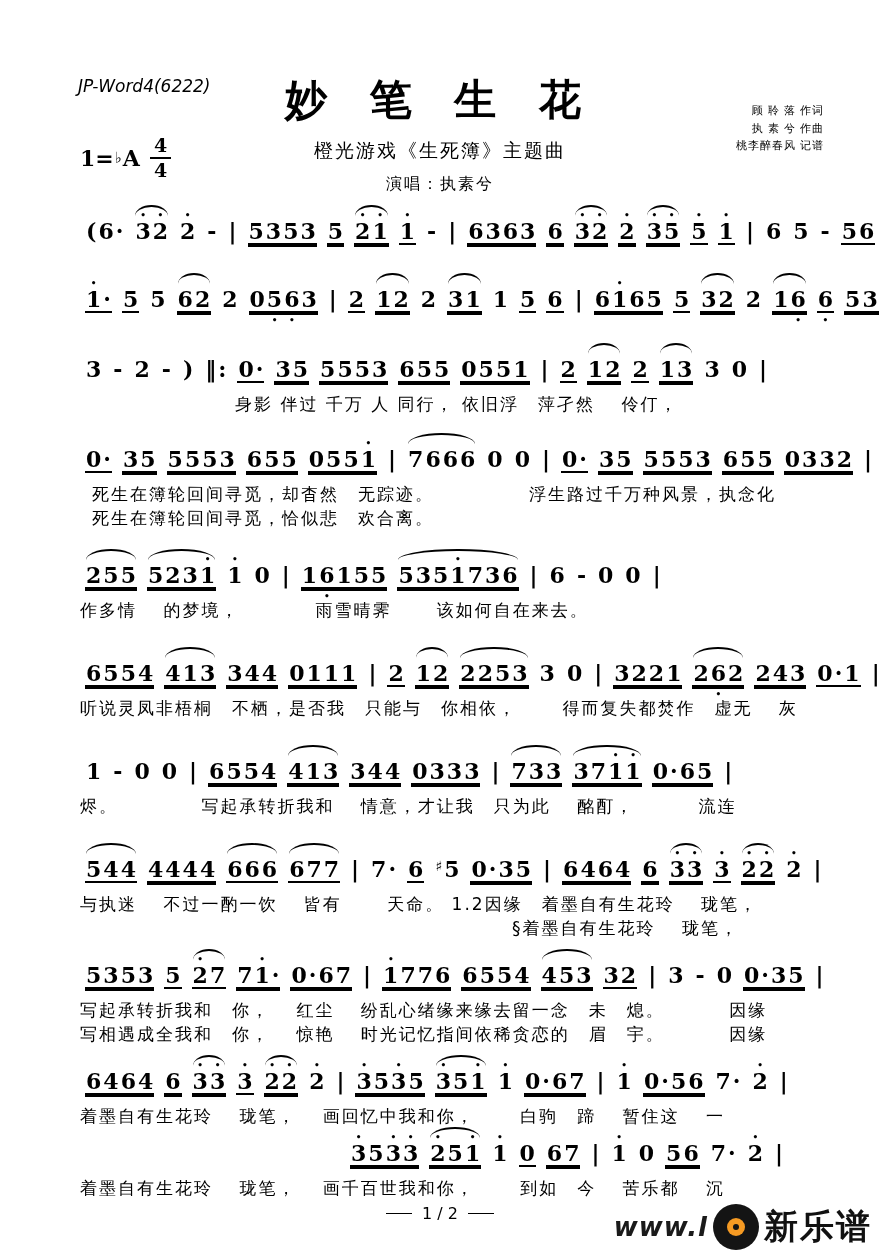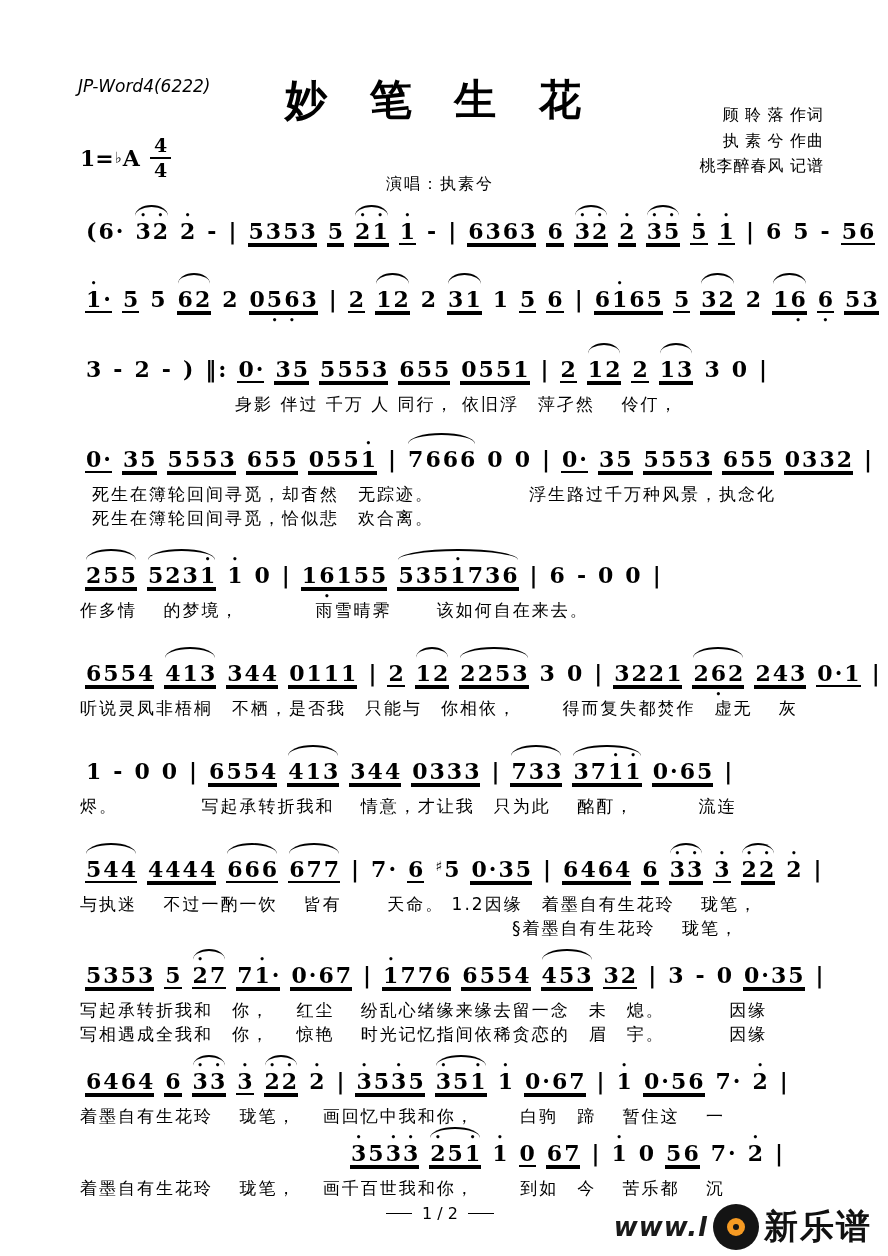--- a/index.html
+++ b/index.html
@@ -6,21 +6,21 @@
   .page{width:880px;height:1256px;position:relative;background:#fff;overflow:hidden;
         color:#000;font-family:"Liberation Sans",sans-serif;}
 
   
   .watermark{position:absolute;top:76px;left:78px;font-style:italic;font-size:17px;
              font-family:"DejaVu Sans",sans-serif;}
   .title{position:absolute;top:72px;left:0;right:0;text-align:center;
          font-family:"DejaVu Serif",serif;font-weight:bold;font-size:42px;letter-spacing:14px;}
   .subtitle{position:absolute;top:138px;left:0;right:0;text-align:center;font-size:19px;letter-spacing:2px;}
   .performer{position:absolute;top:174px;left:0;right:0;text-align:center;font-size:16px;letter-spacing:2px;}
-  .credits{position:absolute;top:102px;right:56px;font-size:16px;line-height:1.6;text-align:right;letter-spacing:1px;}
+  .credits{position:absolute;top:102px;right:56px;font-size:11px;line-height:1.6;text-align:right;letter-spacing:1px;}
   .keysig{position:absolute;top:136px;left:80px;font-family:"DejaVu Serif",serif;
           font-weight:bold;font-size:22px;display:flex;align-items:center;}
   .flat{font-size:15px;vertical-align:super;margin:0 1px;}
   .frac{display:inline-flex;flex-direction:column;align-items:center;line-height:1;
         margin-left:10px;font-size:19px;font-weight:bold;}
   .frac .num{border-bottom:2px solid #000;padding:0 4px 2px;}
   .frac .den{padding-top:2px;}
 
   
   #score{position:absolute;top:206px;left:80px;right:74px;}
@@ -64,20 +64,21 @@
               font-family:"DejaVu Sans",sans-serif;}
 </style>
 </head>
 <body>
 
 <div class="page">
 
   <div class="watermark">JP-Word4(6222)</div>
 
   <div class="title">妙 笔 生 花</div>
+  <div class="subtitle">橙光游戏《生死簿》主题曲</div>
   <div class="performer">演唱：执素兮</div>
 
   <div class="credits">
     <div>顾 聆 落 作词</div>
     <div>执 素 兮 作曲</div>
     <div>桃李醉春风 记谱</div>
   </div>
 
   <div class="keysig">
     <span>1=</span>

